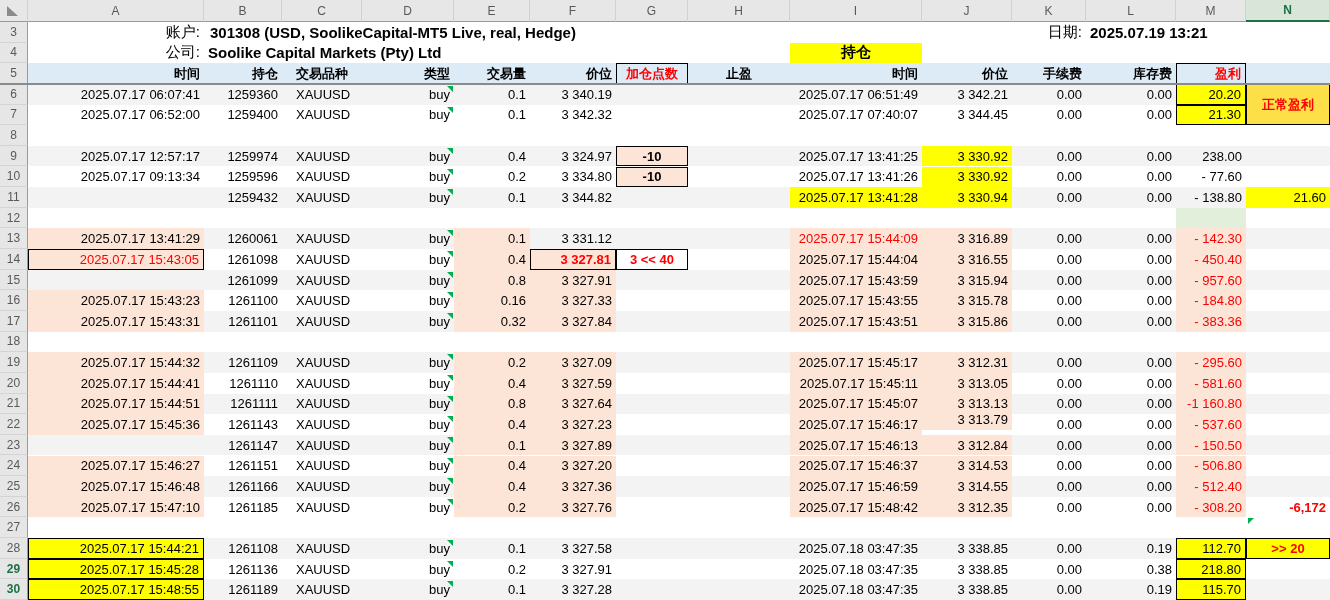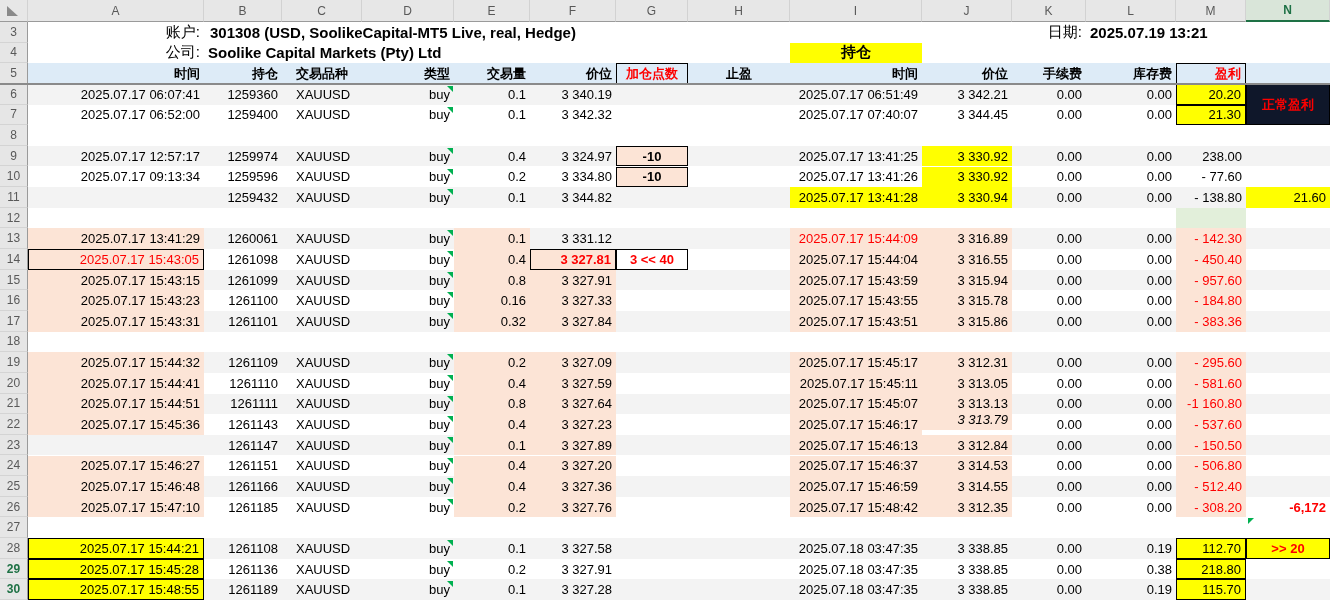--- a/index.html
+++ b/index.html
@@ -24,21 +24,21 @@
      padding:0 4px;box-sizing:border-box;white-space:nowrap;}
   .al{justify-content:flex-start;}
   .ac{justify-content:center;padding:0 2px;}
   .pl{padding-left:14px;}
   .big{font-size:15px;}
   .bold{font-weight:700;}
   .red{color:#fe0000;}
   .bg-yellow{background:#ffff00;}
   .bg-peach{background:#fce4d6;}
   .bg-green{background:#e2efda;}
-  .bg-blue{background:#0f172a;}
+  .bg-blue{background:#fde047;}
   .bg-teal{background:#dae8ee;}
   .boxed{border:1.5px solid #000;}
   .gbox{border:2px solid #1f7244;}
   .flag::after{content:"";position:absolute;top:2px;right:1px;width:0;height:0;
       border-left:6px solid transparent;border-top:6px solid #00b050;}
   .flagtl::after{content:"";position:absolute;top:1px;left:2px;width:0;height:0;
       border-right:6px solid transparent;border-top:6px solid #00b050;}
   .freeze{position:absolute;left:0;width:1330px;height:2px;background:#8a8a8a;}
 </style>
 </head>
@@ -214,21 +214,20 @@
     <div class="c al pl" style="left: 282px; top: 249.071px; width: 80px; height: 20.6429px;">XAUUSD</div>
     <div class="c flag" style="left: 362px; top: 249.071px; width: 92px; height: 20.6429px;">buy</div>
     <div class="c bg-peach" style="left: 454px; top: 249.071px; width: 76px; height: 20.6429px;">0.4</div>
     <div class="c red bold bg-peach boxed" style="left: 530px; top: 249.071px; width: 86px; height: 20.6429px;">3 327.81</div>
     <div class="c ac red bold boxed" style="left: 616px; top: 249.071px; width: 72px; height: 20.6429px;">3 &lt;&lt; 40</div>
     <div class="c bg-peach" style="left: 790px; top: 249.071px; width: 132px; height: 20.6429px;">2025.07.17 15:44:04</div>
     <div class="c bg-peach" style="left: 922px; top: 249.071px; width: 90px; height: 20.6429px;">3 316.55</div>
     <div class="c" style="left: 1012px; top: 249.071px; width: 74px; height: 20.6429px;">0.00</div>
     <div class="c" style="left: 1086px; top: 249.071px; width: 90px; height: 20.6429px;">0.00</div>
     <div class="c red bg-peach" style="left: 1176px; top: 249.071px; width: 70px; height: 20.6429px;">- 450.40</div>
-    <div class="c bg-peach" style="left: 28px; top: 269.714px; width: 176px; height: 20.6429px;">2025.07.17 15:43:15</div>
     <div class="c" style="left: 204px; top: 269.714px; width: 78px; height: 20.6429px;">1261099</div>
     <div class="c al pl" style="left: 282px; top: 269.714px; width: 80px; height: 20.6429px;">XAUUSD</div>
     <div class="c flag" style="left: 362px; top: 269.714px; width: 92px; height: 20.6429px;">buy</div>
     <div class="c bg-peach" style="left: 454px; top: 269.714px; width: 76px; height: 20.6429px;">0.8</div>
     <div class="c bg-peach" style="left: 530px; top: 269.714px; width: 86px; height: 20.6429px;">3 327.91</div>
     <div class="c bg-peach" style="left: 790px; top: 269.714px; width: 132px; height: 20.6429px;">2025.07.17 15:43:59</div>
     <div class="c bg-peach" style="left: 922px; top: 269.714px; width: 90px; height: 20.6429px;">3 315.94</div>
     <div class="c" style="left: 1012px; top: 269.714px; width: 74px; height: 20.6429px;">0.00</div>
     <div class="c" style="left: 1086px; top: 269.714px; width: 90px; height: 20.6429px;">0.00</div>
     <div class="c red bg-peach" style="left: 1176px; top: 269.714px; width: 70px; height: 20.6429px;">- 957.60</div>
@@ -287,21 +286,21 @@
     <div class="c" style="left: 1012px; top: 393.571px; width: 74px; height: 20.6429px;">0.00</div>
     <div class="c" style="left: 1086px; top: 393.571px; width: 90px; height: 20.6429px;">0.00</div>
     <div class="c red bg-peach" style="left: 1176px; top: 393.571px; width: 70px; height: 20.6429px;">-1 160.80</div>
     <div class="c bg-peach" style="left: 28px; top: 414.214px; width: 176px; height: 20.6429px;">2025.07.17 15:45:36</div>
     <div class="c" style="left: 204px; top: 414.214px; width: 78px; height: 20.6429px;">1261143</div>
     <div class="c al pl" style="left: 282px; top: 414.214px; width: 80px; height: 20.6429px;">XAUUSD</div>
     <div class="c flag" style="left: 362px; top: 414.214px; width: 92px; height: 20.6429px;">buy</div>
     <div class="c bg-peach" style="left: 454px; top: 414.214px; width: 76px; height: 20.6429px;">0.4</div>
     <div class="c bg-peach" style="left: 530px; top: 414.214px; width: 86px; height: 20.6429px;">3 327.23</div>
     <div class="c bg-peach" style="left: 790px; top: 414.214px; width: 132px; height: 20.6429px;">2025.07.17 15:46:17</div>
-    <div class="c bg-peach" style="left: 922px; top: 409px; width: 90px; height: 20.6429px; font-style: italic;">3 313.79</div>
+    <div class="c bg-peach" style="left: 922px; top: 409px; width: 90px; height: 20.6429px;">3 313.79</div>
     <div class="c" style="left: 1012px; top: 414.214px; width: 74px; height: 20.6429px;">0.00</div>
     <div class="c" style="left: 1086px; top: 414.214px; width: 90px; height: 20.6429px;">0.00</div>
     <div class="c red bg-peach" style="left: 1176px; top: 414.214px; width: 70px; height: 20.6429px;">- 537.60</div>
     <div class="c" style="left: 204px; top: 434.857px; width: 78px; height: 20.6429px;">1261147</div>
     <div class="c al pl" style="left: 282px; top: 434.857px; width: 80px; height: 20.6429px;">XAUUSD</div>
     <div class="c flag" style="left: 362px; top: 434.857px; width: 92px; height: 20.6429px;">buy</div>
     <div class="c bg-peach" style="left: 454px; top: 434.857px; width: 76px; height: 20.6429px;">0.1</div>
     <div class="c bg-peach" style="left: 530px; top: 434.857px; width: 86px; height: 20.6429px;">3 327.89</div>
     <div class="c bg-peach" style="left: 790px; top: 434.857px; width: 132px; height: 20.6429px;">2025.07.17 15:46:13</div>
     <div class="c bg-peach" style="left: 922px; top: 434.857px; width: 90px; height: 20.6429px;">3 312.84</div>

